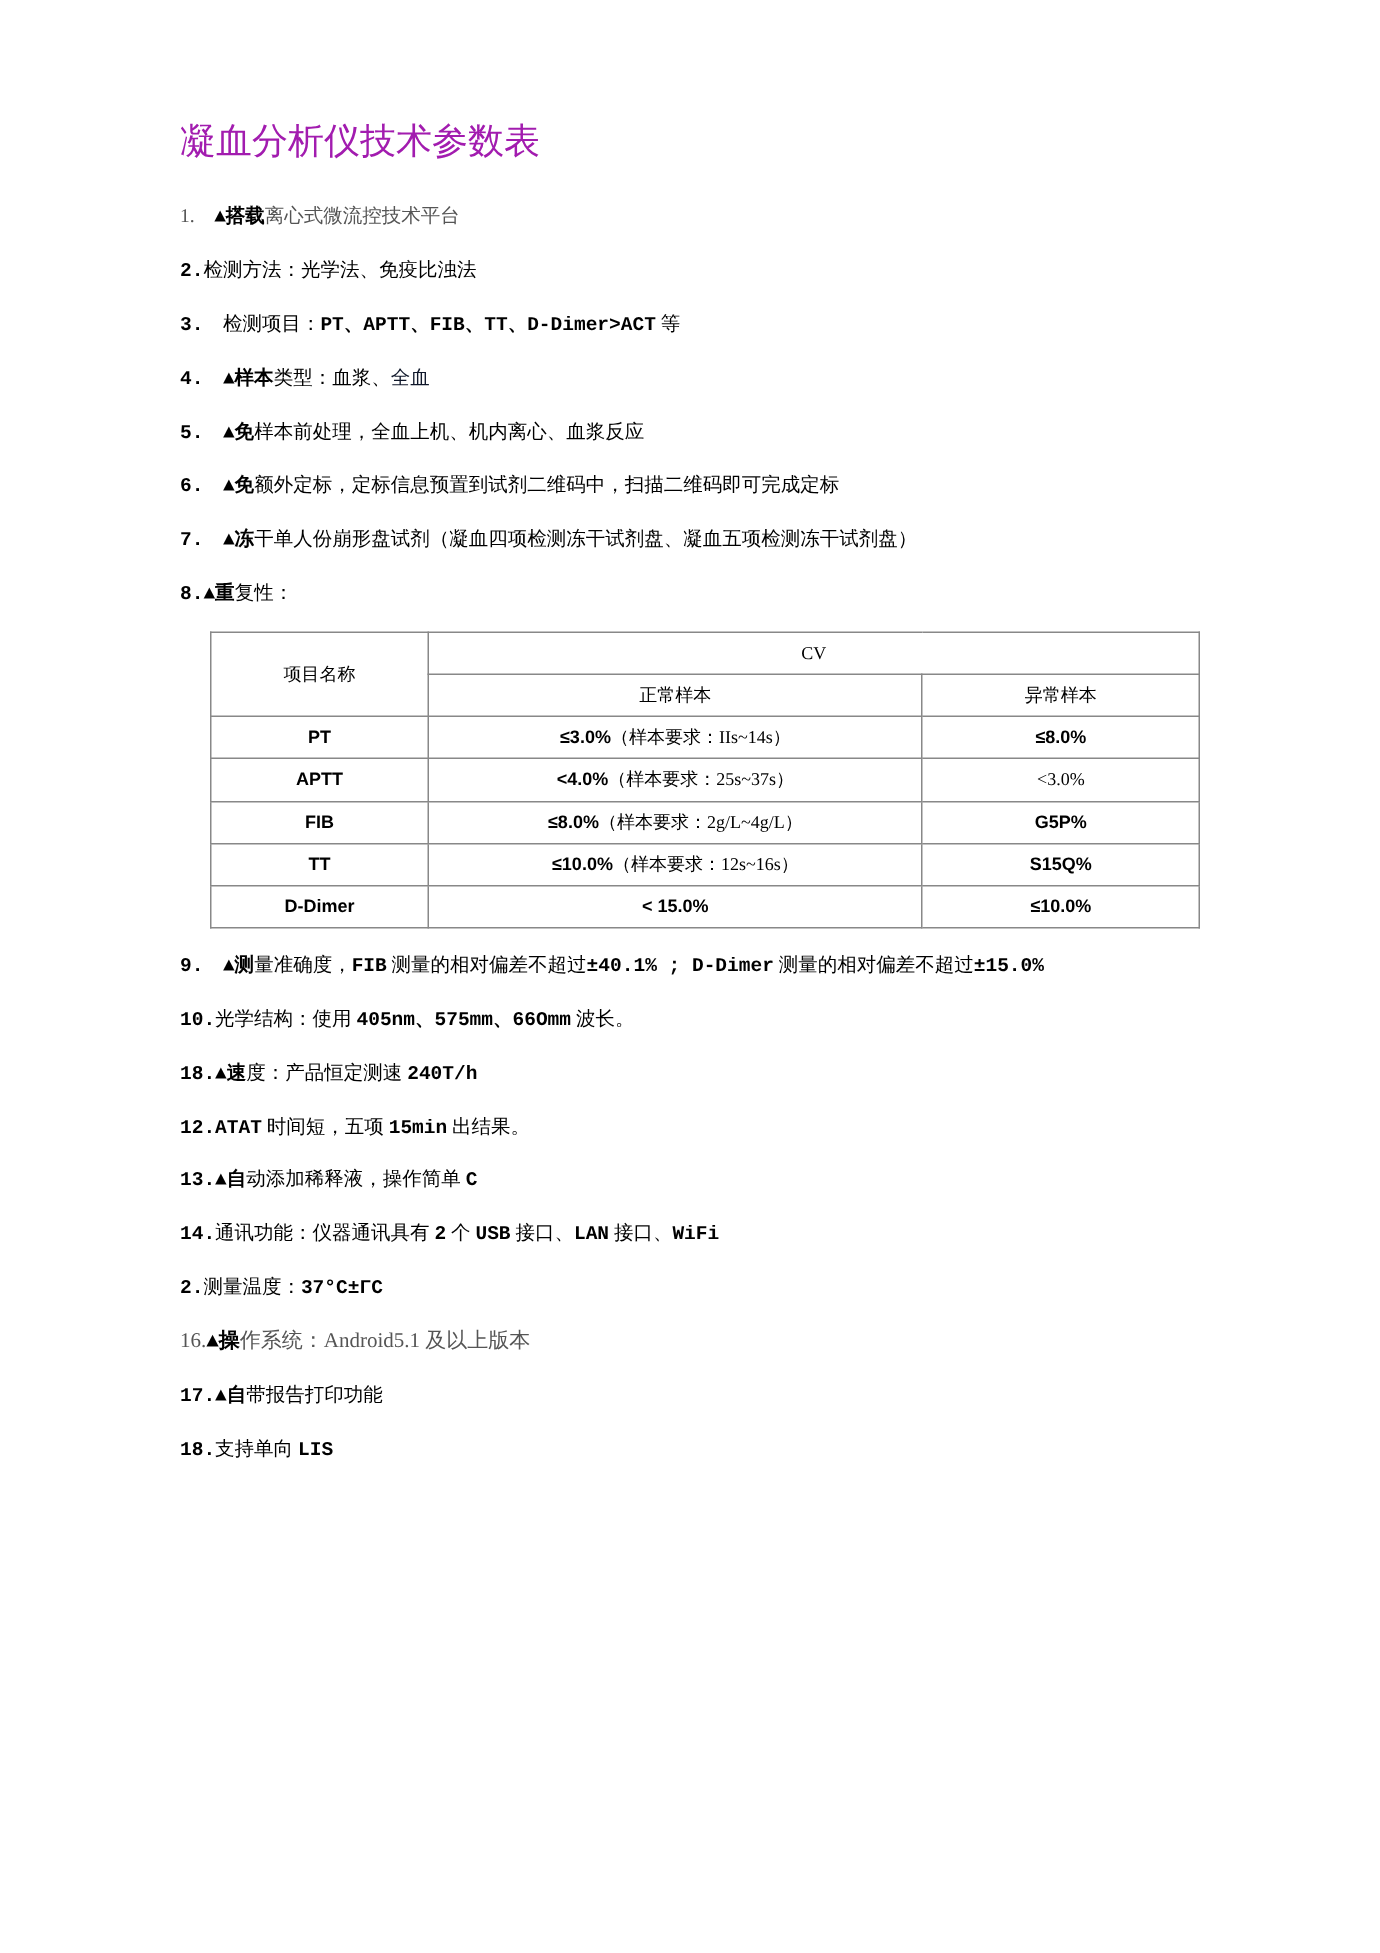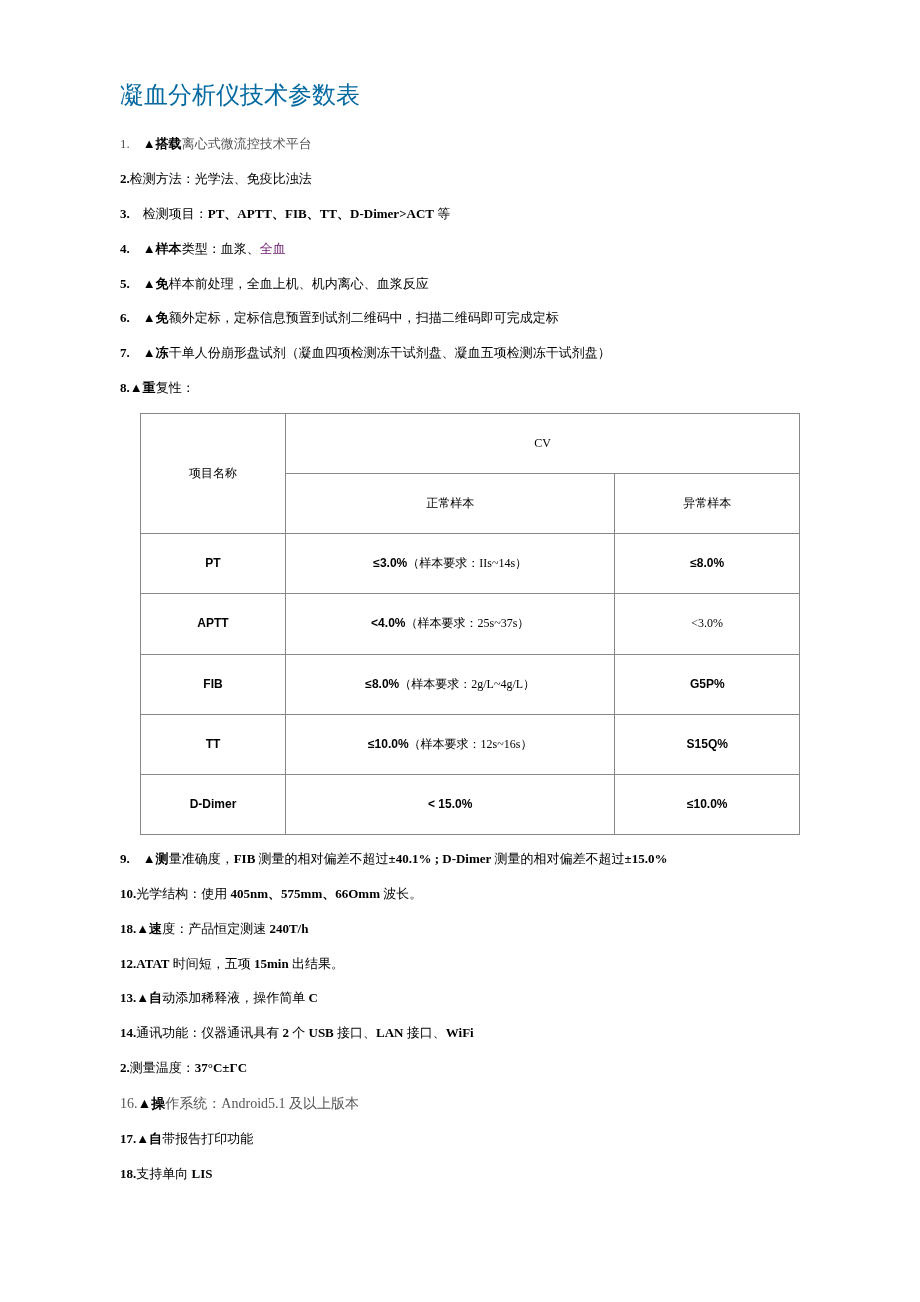--- a/index.html
+++ b/index.html
@@ -8,48 +8,48 @@
       margin: 0 auto;
       padding: 60px 40px;
       color: #000;
       font-size: 13px;
       line-height: 1.6;
     }
     h1 {
       font-family: "SimSun", "宋体", serif;
       font-weight: normal;
       font-size: 24px;
-      color: #0369a1;
+      color: #a21caf;
       margin-bottom: 20px;
     }
     .item {
       margin: 14px 0;
       font-family: "SimSun", "宋体", serif;
     }
     .item .red {
-      color: #701a75;
+      color: #0f172a;
     }
     .bold {
       font-weight: bold;
-      font-family: Liberation Serif, serif;
+      font-family: Liberation Mono, monospace;
       margin-top: 20px;
     }
     .light-item {
       color: #555;
     }
     table {
       border-collapse: collapse;
       width: 100%;
       margin: 6px 0 6px 20px;
       width: calc(100% - 20px);
       font-size: 12px;
     }
     th, td {
       border: 1px solid #888;
-      padding: 20px 8px;
+      padding: 4px 8px;
       text-align: center;
       vertical-align: middle;
     }
     th {
       font-weight: normal;
     }
     .col-name {
       width: 22%;
       font-weight: bold;
       font-family: Arial, sans-serif;

